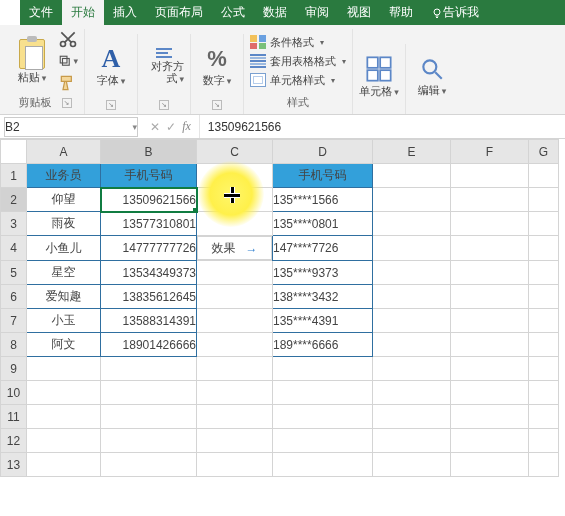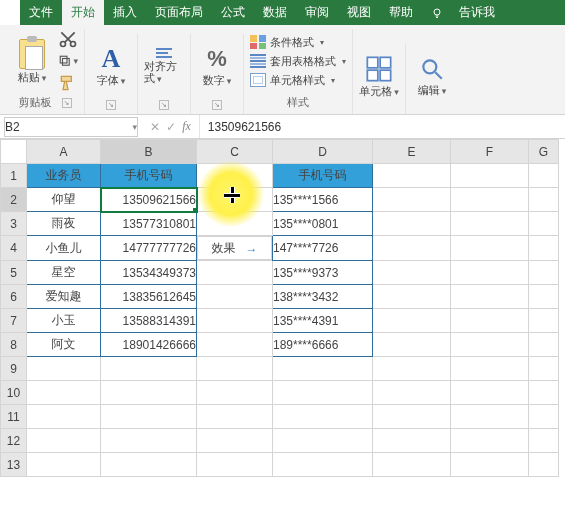--- a/index.html
+++ b/index.html
@@ -1,29 +1,29 @@
 <!DOCTYPE html>
 <html><head>
 <meta charset="utf-8">
 <style>
   * { box-sizing: border-box; margin: 0; padding: 0; font-family: "Microsoft YaHei", Arial, sans-serif; }
   body { width: 565px; height: 516px; background: #fff; font-size: 12px; color: #333; overflow: hidden; }
   .tabbar { display: flex; align-items: stretch; background: #2a7a3f; height: 25px; color: #fff; margin-left: 20px; }
   .tab { padding: 0 9px; display: flex; align-items: center; cursor: pointer; font-size: 12px; }
   .tab.active { background: #f3f3f3; color: #2a7a3f; }
-  .tab.tell { display:flex; align-items:center; gap:16px; }
+  .tab.tell { display:flex; align-items:center; gap:0; }
   .bulb { width:12px; height:12px; display:inline-block; }
   .ribbon { background: #f3f3f3; border-bottom: 1px solid #d4d4d4; padding: 4px 6px 0 6px; display:flex; align-items:flex-end; }
   .group { display:flex; flex-direction:column; align-items:center; padding:0 6px; border-right:1px solid #e3e3e3; }
   .group:last-child { border-right:none; }
   .group-inner { display:flex; align-items:center; gap:6px; height:64px; }
   .group-label { font-size:11px; color:#666; padding:2px 0 4px 0; display:flex; align-items:center; gap:10px; }
   .dsi { font-size:7px; color:#888; border:1px solid #bbb; width:10px; height:10px; display:inline-flex; align-items:center; justify-content:center; }
   .bigbtn { display:flex; flex-direction:column; align-items:center; justify-content:center; width:40px; height:62px; cursor:pointer; gap:2px; }
-  .bigbtn .lbl { font-size:11px; color:#444; line-height:12px; text-align:left; }
+  .bigbtn .lbl { font-size:11px; color:#444; line-height:12px; text-align:right; }
   .paste-ico { width:26px; height:30px; background:#f8e08e; border:1px solid #c9a94a; border-radius:2px; position:relative; }
   .paste-ico:before { content:""; position:absolute; top:-4px; left:7px; width:10px; height:6px; background:#bbb; border-radius:2px; }
   .paste-ico:after { content:""; position:absolute; top:6px; left:5px; width:16px; height:22px; background:#fff; border:1px solid #aaa; }
   .mini-col { display:flex; flex-direction:column; gap:4px;}
   .mini { width:20px; height:18px; display:flex; align-items:center; justify-content:center; cursor:pointer; }
   .dd { font-size:8px; color:#666; margin-left:2px; }
   .letterA { font-family: "Times New Roman", serif; font-size:26px; font-weight:bold; color:#2f5fa8; line-height:1; }
   .align-ico { display:flex; flex-direction:column; gap:2px; }
   .align-ico span { width:16px; height:2px; background:#5c87c7; display:block; }
   .align-ico span:nth-child(2){ width:12px; }

